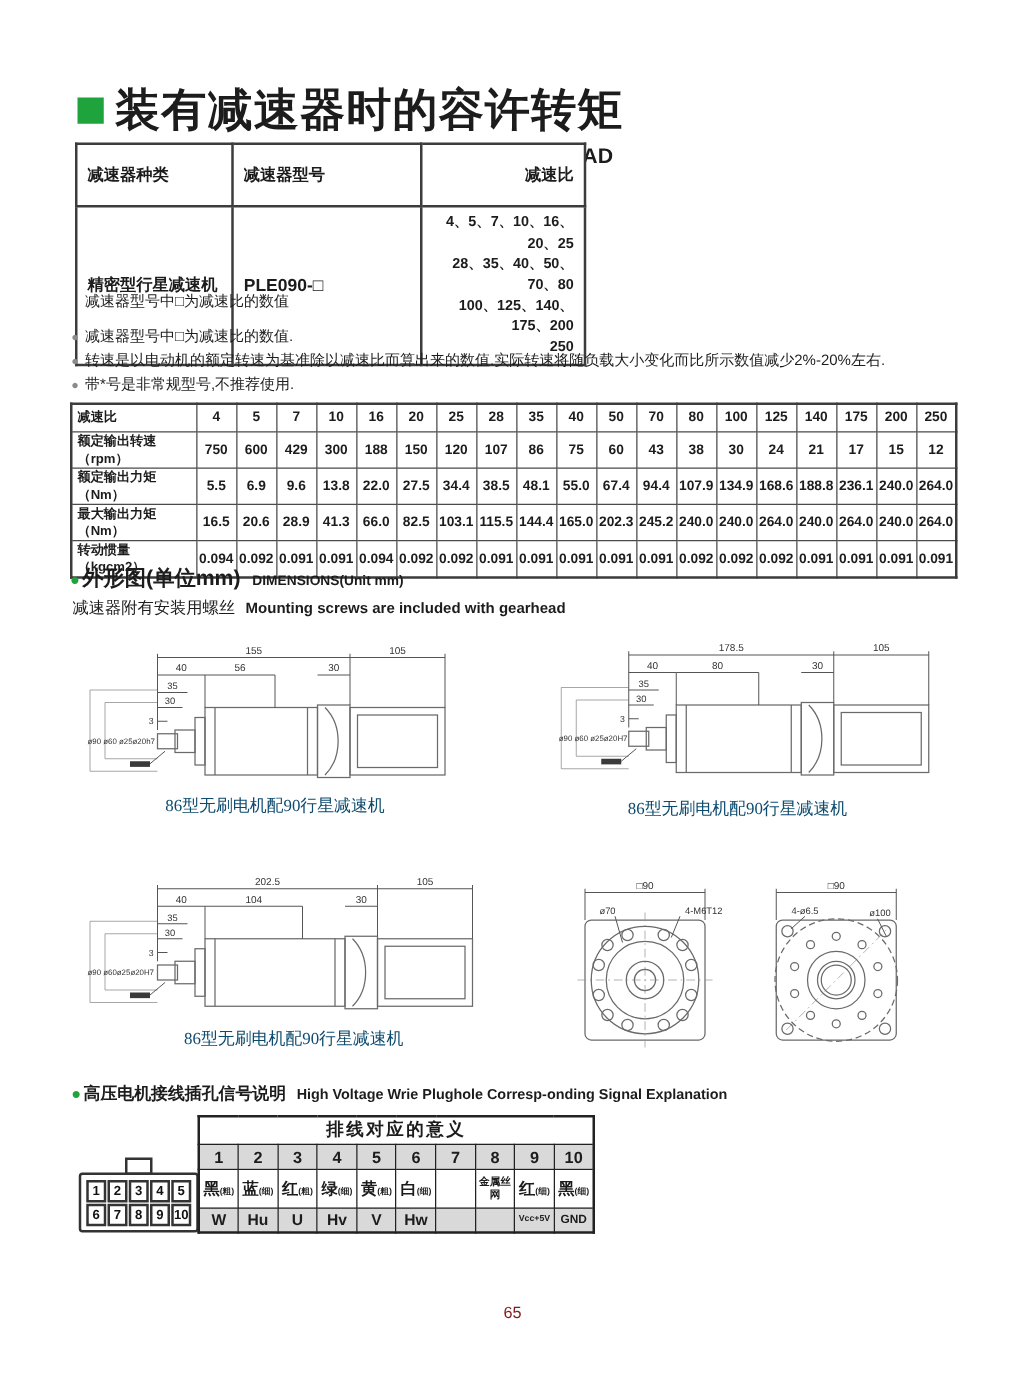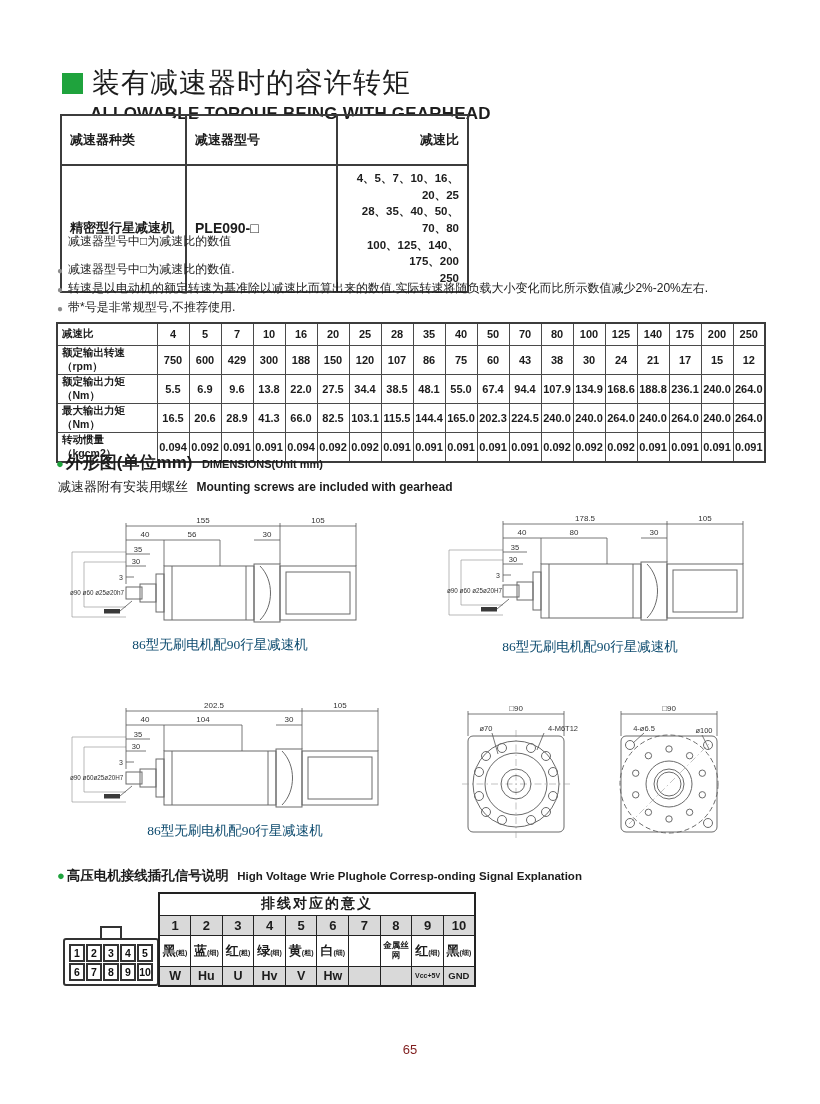--- a/index.html
+++ b/index.html
@@ -6,28 +6,28 @@
   body { background:#fff; }
   .page {
     position:relative; width:820px; height:1104px; background:#ffffff;
     font-family:"Liberation Sans","DejaVu Sans",sans-serif; color:#1c1c1c; overflow:hidden;
   }
 
   
   .hdr { position:absolute; left:62px; top:64px; }
   .hdr-row1 { display:flex; align-items:center; }
   .green-sq { width:21px; height:21px; background:#1fa33d; display:inline-block; margin-right:9px; }
-  .title-cn { font-size:28px; font-weight:normal; letter-spacing:1px; }
+  .title-cn { font-size:36px; font-weight:bold; letter-spacing:1px; }
   .title-en { font-size:17px; font-weight:bold; margin:2px 0 0 28px; letter-spacing:0.2px; }
 
   
   .t1 { position:absolute; left:60px; top:114px; border-collapse:collapse; table-layout:fixed; }
   .t1 td { border:2px solid #3c3c3c; background:#fff; vertical-align:middle; padding:4px 8px; }
   .t1 .c1 { width:125px; } .t1 .c2 { width:151px; } .t1 .c3 { width:131px; }
-  .t1 .hrow td { height:50px; font-size:13px; font-weight:600;border-radius:24px; }
+  .t1 .hrow td { height:50px; font-size:13px; font-weight:600; }
   .t1 .brow td { height:66px; }
   .t1 .ra { text-align:right; }
   .t1 .model { font-size:14px; font-weight:bold; }
   .t1 .type { font-size:13px; font-weight:bold; }
   .ratios { font-size:11.5px; font-weight:600; line-height:1.45; text-align:right; }
 
   .t1-footnote { position:absolute; left:68px; top:233px; font-size:12px; font-weight:500; }
 
   
   .notes { position:absolute; left:57px; top:261px; font-size:12px; line-height:16px; }
@@ -212,21 +212,21 @@
           <td>20.6</td>
           <td>28.9</td>
           <td>41.3</td>
           <td>66.0</td>
           <td>82.5</td>
           <td>103.1</td>
           <td>115.5</td>
           <td>144.4</td>
           <td>165.0</td>
           <td>202.3</td>
-          <td>224.5</td>
+          <td>245.2</td>
           <td>240.0</td>
           <td>240.0</td>
           <td>264.0</td>
           <td>240.0</td>
           <td>264.0</td>
           <td>240.0</td>
           <td>264.0</td>
         </tr>
         <tr>
           <td class="rowlabel">转动惯量（kgcm2）</td>

